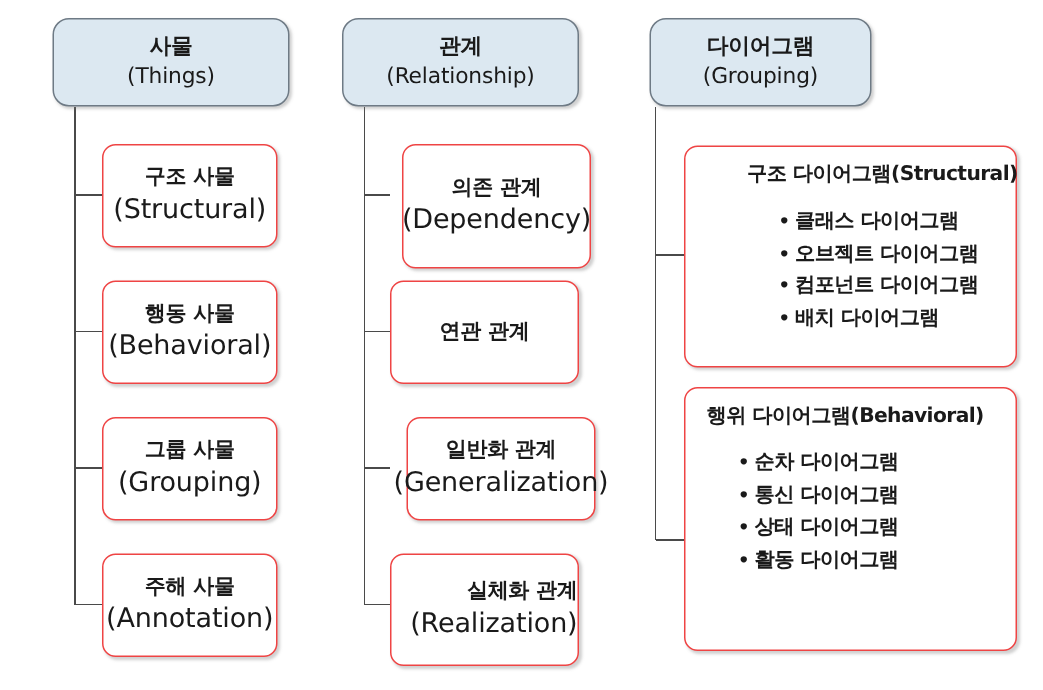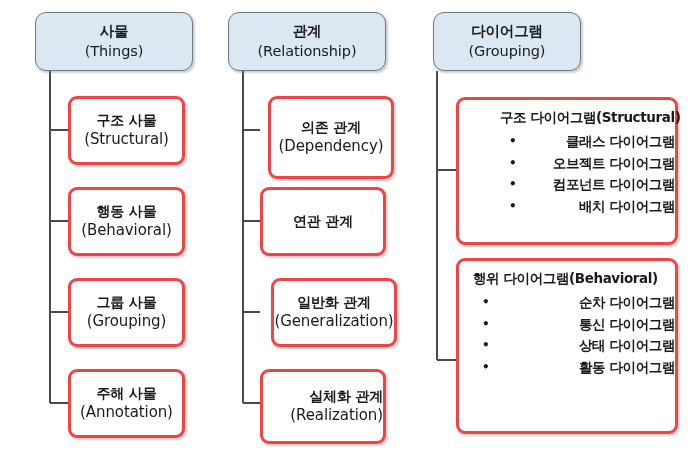--- a/index.html
+++ b/index.html
@@ -25,21 +25,21 @@
     left: 0;
     top: 0;
     width: 695px;
     height: 460px;
     pointer-events: none;
   }
   
   .node {
     position: absolute;
     box-sizing: border-box;
-    border: 3px solid #ef4444;
+    border: 1px solid #ef4444;
     border-radius: 9px;
     background: #ffffff;
     box-shadow: 1.5px 1.5px 2px rgba(120,120,120,0.35);
   }
   .node.root {
     background: #dce8f1;
     border: 1px solid #6e7a85;
     border-radius: 11px;
   }
   .node.center {
@@ -50,44 +50,43 @@
     text-align: center;
     line-height: 1.32;
   }
   .ko {
     font-size: 14px;
     font-weight: 700;
     letter-spacing: -0.2px;
     white-space: nowrap;
   }
   .en {
-    font-size: 15px;
+    font-size: 18px;
     font-weight: 400;
     letter-spacing: -0.1px;
     white-space: nowrap;
   }
   .node.root .ko { font-size: 14.5px; }
   .node.root .en { font-size: 14.5px; }
 
   
   .node.listbox {
     padding: 9px 0 6px 14px;
   }
   .listbox .list-title {
     font-size: 13.5px;
     font-weight: 700;
     letter-spacing: -0.4px;
     white-space: nowrap;
     margin-bottom: 4px;
   }
   .listbox ul {
     list-style: none;
-    margin: 0;
+    margin: 12px;
     padding: 0 0 0 9px;
-    text-align: right;
   }
   .listbox li {
     font-size: 13.5px;
     font-weight: 700;
     letter-spacing: -0.4px;
     white-space: nowrap;
     line-height: 1.0;
     padding: 4px 0 4px 0;
     position: relative;
     padding-left: 11px;

